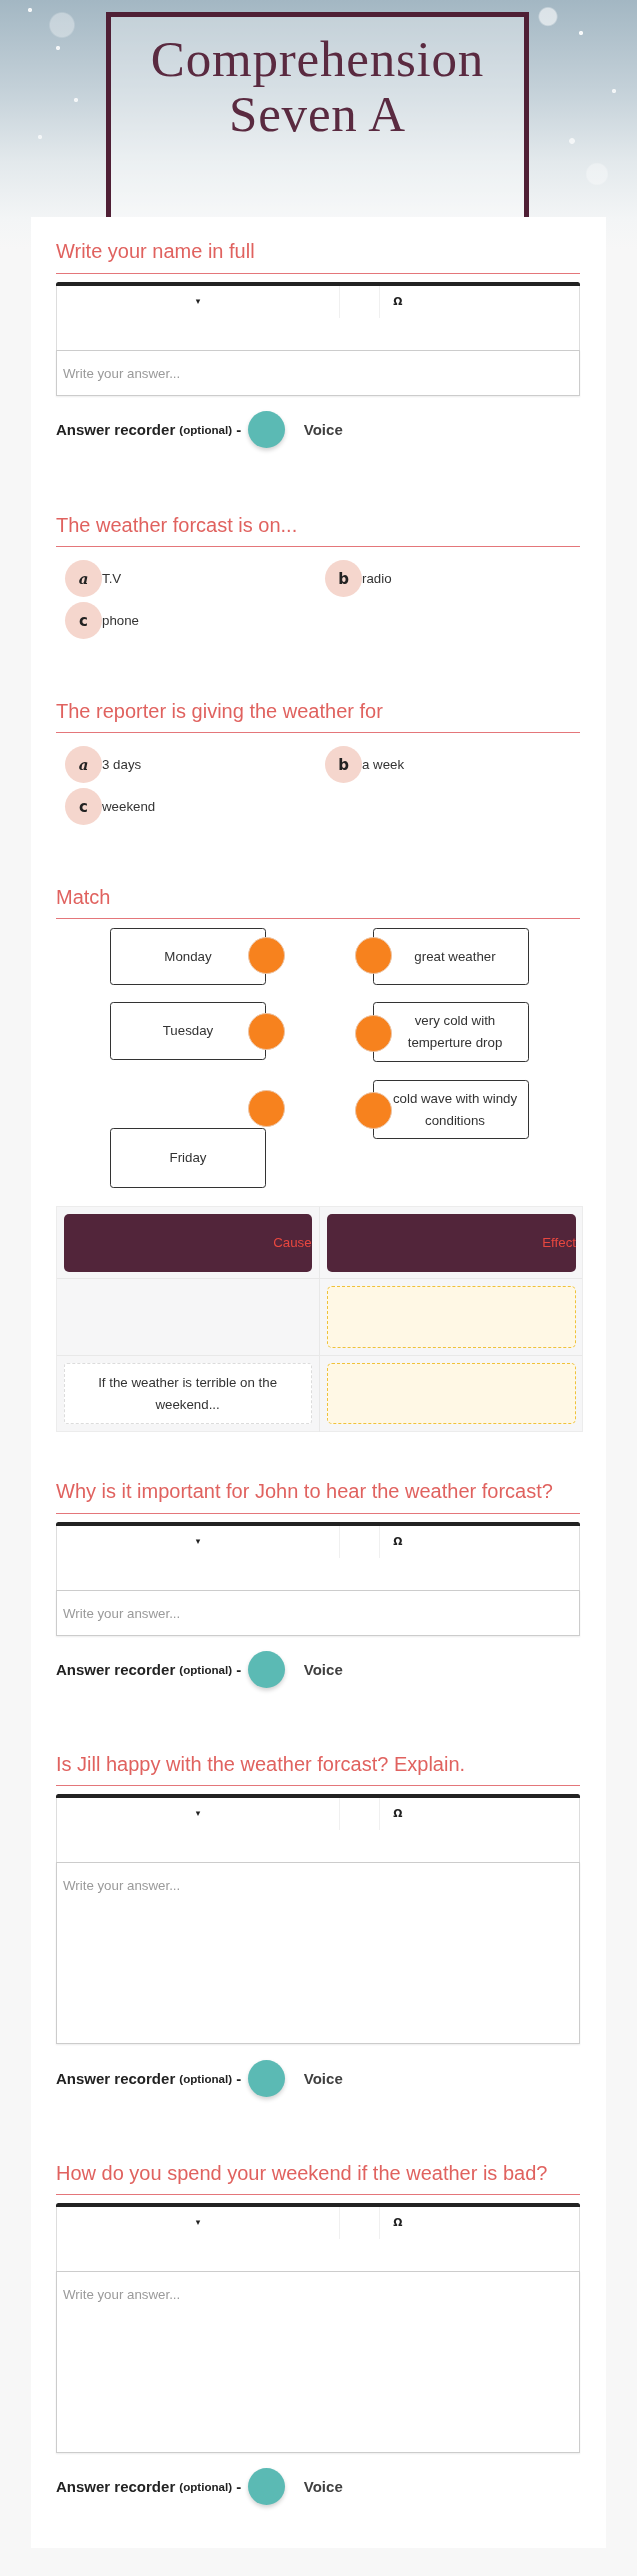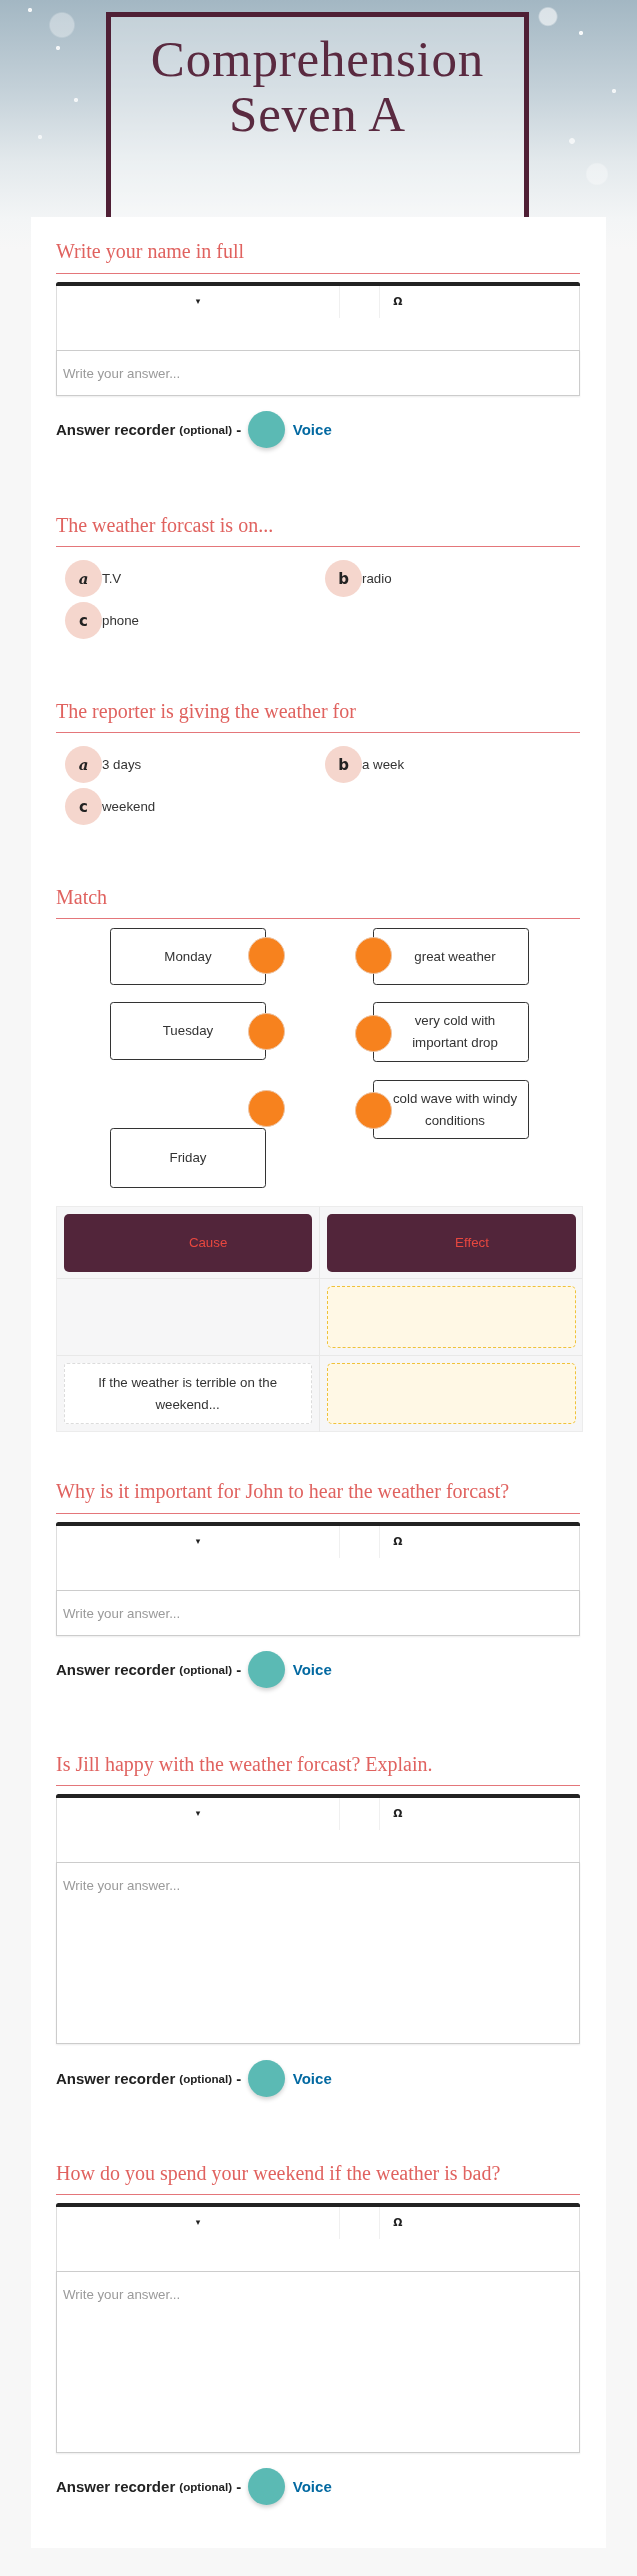--- a/index.html
+++ b/index.html
@@ -18,57 +18,57 @@
       radial-gradient(circle at 548px 16.6px,rgba(255,255,255,.6) 0 8.3px,transparent 10px),
       radial-gradient(circle at 62px 25px,rgba(255,255,255,.35) 0 11.6px,transparent 13.3px),
       radial-gradient(circle at 597px 174px,rgba(255,255,255,.35) 0 10px,transparent 11.6px),
       linear-gradient(180deg,#a3b7c3 0%,#c3d0d8 35%,#e3e9ec 65%,#f3f5f6 88%,#f7f7f7 100%);}
   .title-box{left:106px;top:11.6px;width:423px;height:217px;border:5px solid #4f1f35;border-bottom:none;
     background:rgba(255,255,255,.32)}
   .title-text{left:106px;top:32px;width:423px;text-align:center;font-family:"Liberation Serif",serif;
     font-size:51px;line-height:55px;color:#5a2a40;letter-spacing:0.8px}
   .title-text div{white-space:nowrap}
   .card{left:31px;top:217px;width:575px;height:2331px;background:#fff}
-  .q-heading{left:56px;width:524px;height:25px;line-height:25px;font-family:Liberation Serif, serif;
+  .q-heading{left:56px;width:524px;height:25px;line-height:25px;font-family:Liberation Sans, sans-serif;
     font-size:20px;color:#e0625f;white-space:nowrap}
   .q-rule{left:56px;width:524px;height:0.8px;background:#e4767a}
   
   .editor{left:56px;width:524px}
   .ed-bar{height:4.1px;background:#222;border-radius:2.5px 2.5px 0 0}
   .ed-toolbar{height:64px;border-left:0.8px solid #ddd;border-right:0.8px solid #ddd;background:#fff;display:flex;align-items:flex-start}
   .ed-cell{height:31.5px;display:flex;align-items:center;justify-content:center;border-right:0.8px solid #f0f0f0}
   .ed-dd{width:283px}
   .ed-mid{width:40px}
   .ed-omega{border-right:none;padding-left:13.3px;justify-content:flex-start;font-family:"DejaVu Sans",sans-serif;font-weight:bold;font-size:10.8px;color:#222}
   .caret{font-size:9px;color:#222;line-height:1}
   .ed-input{border:0.8px solid #ccc;border-bottom:1.7px solid #ccc;background:#fff;padding:0 6px;box-shadow:0 0.8px 1.7px rgba(0,0,0,.08)}
   .ed-input .ph{font-size:13.3px;color:#9a9a9a;line-height:46px}
   
   .recorder{left:56px;height:37px;display:flex;align-items:center;white-space:nowrap}
   .rec-label{font-weight:bold;font-size:15px;color:#222}
   .rec-opt{font-weight:bold;font-size:11.6px;color:#222;margin-left:4.1px}
   .rec-dash{font-weight:bold;font-size:15px;color:#222;margin-left:4.1px}
   .rec-btn{width:37px;height:37px;border-radius:50%;background:#5bbab4;margin-left:6.6px;box-shadow:0 2.5px 4.1px rgba(0,0,0,.18)}
-  .rec-voice{font-weight:bold;font-size:15px;color:#0369a1;margin-left:8px}
+  .rec-voice{font-weight:bold;font-size:15px;color:#404040;margin-left:19px}
   
   .opt{height:37px;display:flex;align-items:center;white-space:nowrap}
   .opt-letter{width:37px;height:37px;border-radius:50%;background:#f5d6cd;display:flex;align-items:center;justify-content:center;
     font-family:"DejaVu Sans",sans-serif;font-weight:bold;font-size:15px;color:#222}
   .opt-letter.script{font-family:"DejaVu Serif",serif;font-style:italic}
   .opt-text{font-size:13.3px;color:#333}
   
   .mbox{border:0.8px solid #333;border-radius:3.3px;background:#fff;display:flex;align-items:center;justify-content:center;
     text-align:center;font-size:13.3px;color:#333;line-height:21.6px}
   .mbox.right{padding-left:15px;padding-right:7px}
   .mdot{width:37px;height:37px;border-radius:50%;background:#f7821e;border:0.8px solid #edc4a4}
   
   .ce{left:56px;top:1206px;width:527px;height:226px;background:#f6f6f7;border:0.8px solid #ececec}
   .ce-vline{left:262px;top:0;width:0.8px;height:225px;background:#e8e8e8}
   .ce-hline{left:0;width:525px;height:0.8px;background:#e8e8e8}
-  .ce-head{background:#52253a;border-radius:5px;display:flex;align-items:center;justify-content:center;padding-left:41px;
+  .ce-head{background:#52253a;border-radius:5px;display:flex;align-items:center;justify-content:flex-end;padding-left:41px;
     font-size:13.3px;color:#e8473f}
   .ce-cause{background:#fff;border:0.8px dashed #dcdcdc;border-radius:3.3px;display:flex;align-items:center;justify-content:center;
     text-align:center;font-size:13.3px;color:#333;line-height:21.6px;padding:0 8.3px}
   .ce-drop{background:#fff8e5;border:1.7px dashed #f0c23a;border-radius:5px}
 </style>
 </head>
 <body>
 
 <div class="abs hero"></div>
 <div class="abs title-box"></div>
@@ -144,21 +144,21 @@
 <div class="abs mbox right" style="left:373px;top:928px;width:156px;height:57px">
   <span>great weather</span>
 </div>
 <div class="abs mdot" style="left:355px;top:937px"></div>
 
 <div class="abs mbox" style="left:110px;top:1002px;width:156px;height:58px">
   <span>Tuesday</span>
 </div>
 <div class="abs mdot" style="left:248px;top:1013px"></div>
 <div class="abs mbox right" style="left:373px;top:1002px;width:156px;height:60px">
-  <span>very cold with important drop</span>
+  <span>very cold with temperture drop</span>
 </div>
 <div class="abs mdot" style="left:355px;top:1015px"></div>
 
 <div class="abs mbox" style="left:110px;top:1128px;width:156px;height:60px">
   <span>Friday</span>
 </div>
 <div class="abs mdot" style="left:248px;top:1090px"></div>
 <div class="abs mbox right" style="left:373px;top:1080px;width:156px;height:59px">
   <span>cold wave with windy conditions</span>
 </div>

